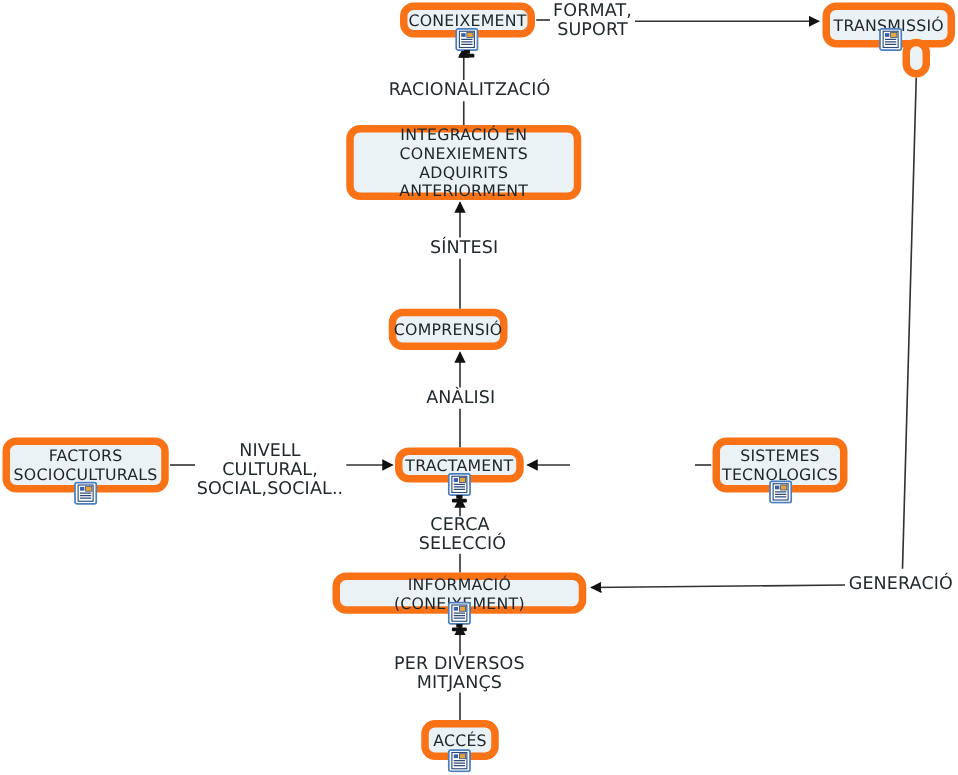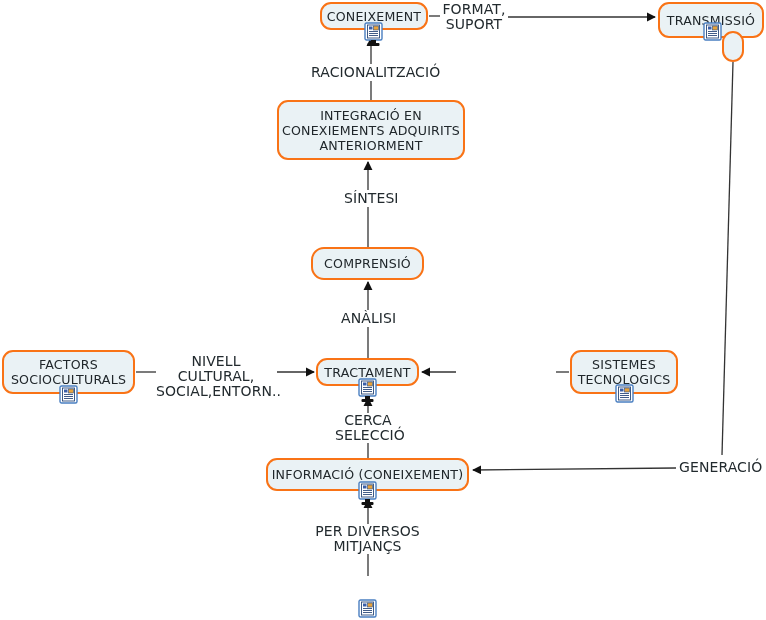--- a/index.html
+++ b/index.html
@@ -24,21 +24,21 @@
     left: 0;
     top: 0;
     width: 766px;
     height: 620px;
     pointer-events: none;
   }
   .node {
     position: absolute;
     box-sizing: border-box;
     background: #eaf2f5;
-    border: 2px solid #f97316;
+    border: 6px solid #f97316;
     border-radius: 11px;
     display: flex;
     align-items: center;
     justify-content: center;
     text-align: center;
     color: #20272b;
     font-size: 12.6px;
     line-height: 15px;
     letter-spacing: 0.2px;
     white-space: pre-line;
@@ -138,21 +138,21 @@
   <div class="node pill" style="left:722px;top:31px;width:22px;height:31px;">
     <span></span>
   </div>
 
   <div class="node" style="left:277px;top:100px;width:188px;height:60px;">
     <span>INTEGRACIÓ EN
 CONEXIEMENTS ADQUIRITS
 ANTERIORMENT</span>
   </div>
 
-  <div class="node" style="left:311px;top:247px;width:113px;height:33px;border-radius:13px;">
+  <div class="node" style="left:311px;top:247px;width:95px;height:33px;">
     <span>COMPRENSIÓ</span>
   </div>
 
   <div class="node" style="left:2px;top:350px;width:133px;height:44px;">
     <span>FACTORS
 SOCIOCULTURALS</span>
   </div>
   <svg class="doc-icon" style="left:59px;top:385px;" viewBox="0 0 19 19">
     <rect x="1" y="1" width="17" height="17" rx="1.5" fill="#ffffff" stroke="#4a7fc1" stroke-width="1.4"></rect>
     <rect x="3.5" y="3" width="12" height="13" fill="#ffffff" stroke="#2b4a7a" stroke-width="0.9"></rect>
@@ -204,35 +204,38 @@
     <rect x="5" y="4.5" width="3.5" height="3" fill="#3a5fa8"></rect>
     <line x1="5" y1="9.5" x2="14" y2="9.5" stroke="#2b4a7a" stroke-width="0.9"></line>
     <line x1="5" y1="11.5" x2="14" y2="11.5" stroke="#2b4a7a" stroke-width="0.9"></line>
     <line x1="5" y1="13.5" x2="14" y2="13.5" stroke="#2b4a7a" stroke-width="0.9"></line>
   </svg>
   <svg class="monitor-stand" style="left:361px;top:499px;" viewBox="0 0 13 7">
     <rect x="4" y="0" width="5" height="3" fill="#111111"></rect>
     <rect x="0.5" y="3" width="12" height="3" rx="1" fill="#111111"></rect>
   </svg>
 
+  <div class="node" style="left:337px;top:576px;width:62px;height:32px;">
+    <span>ACCÉS</span>
+  </div>
   <svg class="doc-icon" style="left:358px;top:599px;" viewBox="0 0 19 19">
     <rect x="1" y="1" width="17" height="17" rx="1.5" fill="#ffffff" stroke="#4a7fc1" stroke-width="1.4"></rect>
     <rect x="3.5" y="3" width="12" height="13" fill="#ffffff" stroke="#2b4a7a" stroke-width="0.9"></rect>
     <rect x="9.5" y="4" width="5" height="4" fill="#e8a33d" stroke="#2b4a7a" stroke-width="0.6"></rect>
     <rect x="5" y="4.5" width="3.5" height="3" fill="#3a5fa8"></rect>
     <line x1="5" y1="9.5" x2="14" y2="9.5" stroke="#2b4a7a" stroke-width="0.9"></line>
     <line x1="5" y1="11.5" x2="14" y2="11.5" stroke="#2b4a7a" stroke-width="0.9"></line>
     <line x1="5" y1="13.5" x2="14" y2="13.5" stroke="#2b4a7a" stroke-width="0.9"></line>
   </svg>
 
   <div class="edge-label" style="left:441px;top:2px;width:66px;">FORMAT,
 SUPORT</div>
   <div class="edge-label" style="left:311px;top:65px;width:123px;">RACIONALITZACIÓ</div>
   <div class="edge-label" style="left:344px;top:191px;width:52px;">SÍNTESI</div>
   <div class="edge-label" style="left:341px;top:311px;width:54px;">ANÀLISI</div>
   <div class="edge-label" style="left:156px;top:354px;width:120px;">NIVELL CULTURAL,
-SOCIAL,ENTORN..</div>
+SOCIAL,SOCIAL..</div>
   <div class="edge-label" style="left:335px;top:413px;width:66px;">CERCA
 SELECCIÓ</div>
   <div class="edge-label" style="left:286px;top:524px;width:163px;">PER DIVERSOS MITJANÇS</div>
   <div class="edge-label" style="left:679px;top:460px;width:80px;">GENERACIÓ</div>
 
 </div>
 
 </body></html>

